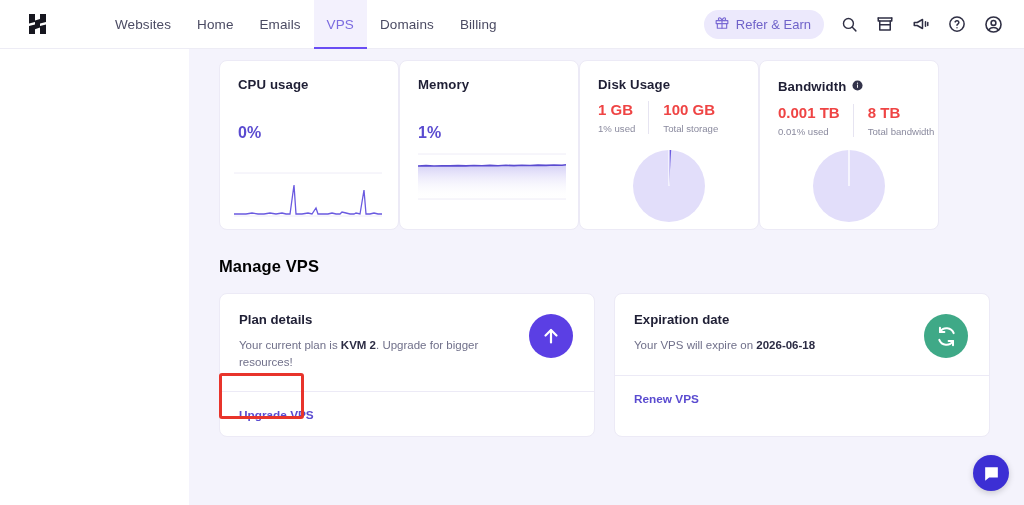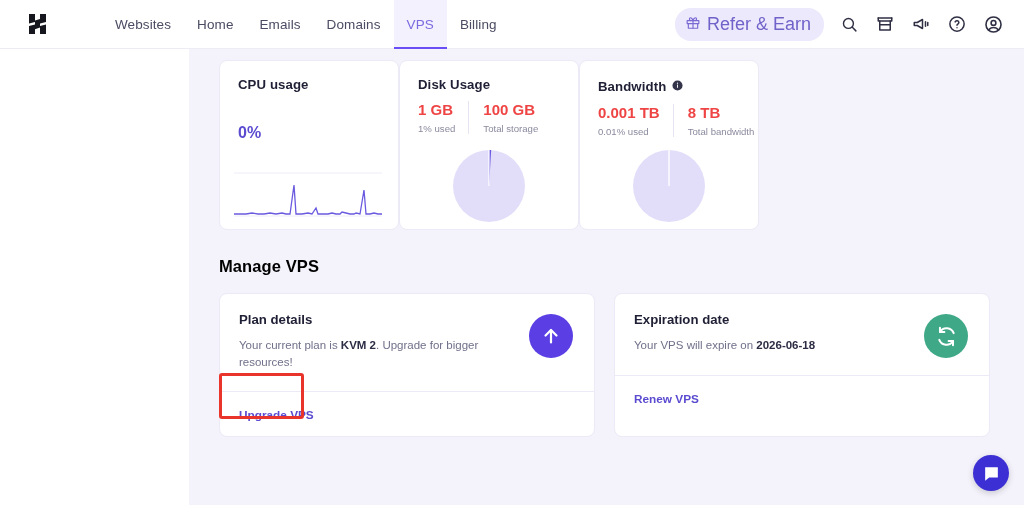--- a/index.html
+++ b/index.html
@@ -26,21 +26,21 @@
   }
   .nav-link.active { color: #7c6ce0; background: #f3f1fd; }
   .nav-link.active::after {
     content: ""; position: absolute; left: 0; right: 0; bottom: 0;
     height: 2px; background: #6a4df4;
   }
   .nav-right { margin-left: auto; display: flex; align-items: center; gap: 14px; margin-right: 20px; }
   .refer {
     display: flex; align-items: center; gap: 7px;
     background: #ece9fc; color: #6f62c9; border-radius: 16px;
-    padding: 6px 13px 6px 11px; font-size: 18px; cursor: pointer; white-space: nowrap;
+    padding: 6px 13px 6px 11px; font-size: 13px; cursor: pointer; white-space: nowrap;
   }
   .nav-icon { width: 22px; height: 22px; display: flex; align-items: center; justify-content: center; cursor: pointer; color: #2f2f44; }
 
   
   .content {
     position: absolute; top: 49px; left: 189px;
     width: 835px; height: 456px;
     background: #f4f3fc; overflow: hidden;
   }
   .cards-row { display: flex; padding: 11px 27px 0 30px; }
@@ -117,25 +117,25 @@
     <div class="nav-links">
       <div class="nav-link">
           <span>Websites</span>
         </div>
       <div class="nav-link">
           <span>Home</span>
         </div>
       <div class="nav-link">
           <span>Emails</span>
         </div>
-      <div class="nav-link">
-          <span>Domains</span>
-        </div>
       <div class="nav-link active">
           <span>VPS</span>
+        </div>
+      <div class="nav-link">
+          <span>Domains</span>
         </div>
       <div class="nav-link">
           <span>Billing</span>
         </div>
     </div>
 
     <div class="nav-right">
 
       <div class="refer">
         <span>
@@ -200,20 +200,36 @@
       <div class="card">
         <div class="card-title">CPU usage</div>
         <div class="big-pct">0%</div>
         <svg class="spark" viewBox="0 0 156 62" preserveAspectRatio="none">
           <line x1="2" y1="12" x2="150" y2="12" stroke="#eeecf7" stroke-width="1"></line>
           <line x1="2" y1="55" x2="150" y2="55" stroke="#eeecf7" stroke-width="1"></line>
           <polyline fill="none" stroke="#6a5ae0" stroke-width="1.3" points="2,53 8,53 14,53 20,52 26,53 32,53 38,52 44,53 50,52 54,53 58,53 62,24 64,53 70,53 76,52 80,53 84,47 86,53 92,53 96,53 100,52 104,53 108,53 110,51 114,52 118,53 122,53 124,52 128,53 132,29 134,53 138,53 142,52 146,53 150,53"></polyline>
         </svg>
       </div>
 
+      <div class="card">
+        <div class="card-title">Memory</div>
+        <div class="big-pct">1%</div>
+        <svg class="mem-chart" viewBox="0 0 148 54" preserveAspectRatio="none">
+          <defs>
+            <linearGradient id="memgrad" x1="0" y1="0" x2="0" y2="1">
+              <stop offset="0%" stop-color="#a49aec" stop-opacity=".48"></stop>
+              <stop offset="100%" stop-color="#ffffff" stop-opacity="0"></stop>
+            </linearGradient>
+          </defs>
+          <line x1="0" y1="5" x2="148" y2="5" stroke="#eeecf7" stroke-width="1"></line>
+          <line x1="0" y1="50" x2="148" y2="50" stroke="#eeecf7" stroke-width="1"></line>
+          <path d="M0,17 L8,16.6 L16,17 L24,16.7 L32,16.9 L40,16.6 L48,16.9 L56,16.5 L64,16.8 L72,16.4 L80,16.7 L88,16.3 L96,16.6 L104,16.2 L112,16.5 L120,16.1 L128,16.4 L136,16 L144,16.2 L148,15.8 L148,50 L0,50 Z" fill="url(#memgrad)"></path>
+          <polyline fill="none" stroke="#5a4bd0" stroke-width="1.6" points="0,17 8,16.6 16,17 24,16.7 32,16.9 40,16.6 48,16.9 56,16.5 64,16.8 72,16.4 80,16.7 88,16.3 96,16.6 104,16.2 112,16.5 120,16.1 128,16.4 136,16 144,16.2 148,15.8"></polyline>
+        </svg>
+      </div>
 
       <div class="card">
         <div class="card-title-row">
           <span class="card-title">Disk Usage</span>
         </div>
         <div class="stat-row">
           <div class="stat">
             <div class="stat-val">1 GB</div>
             <div class="stat-sub">1% used</div>
           </div>

